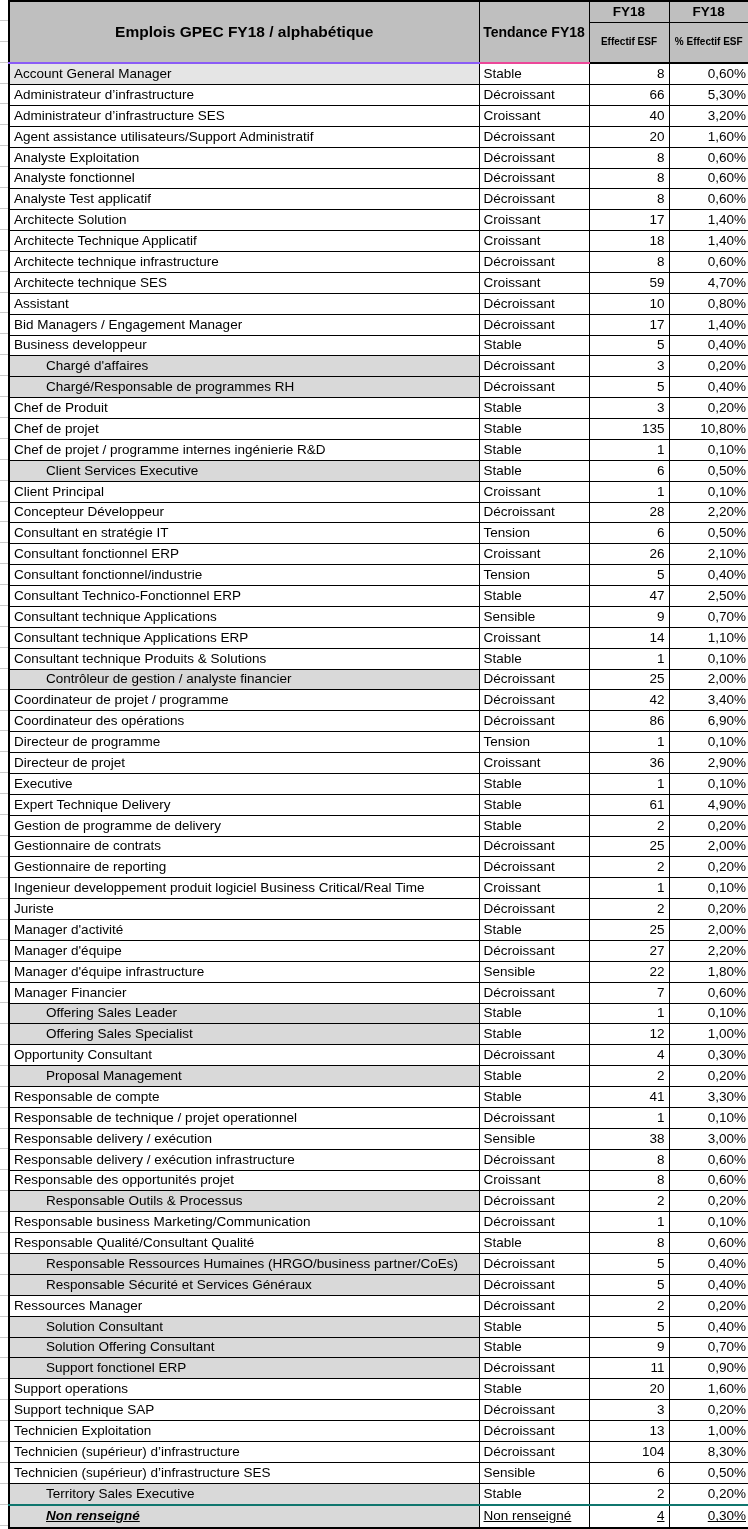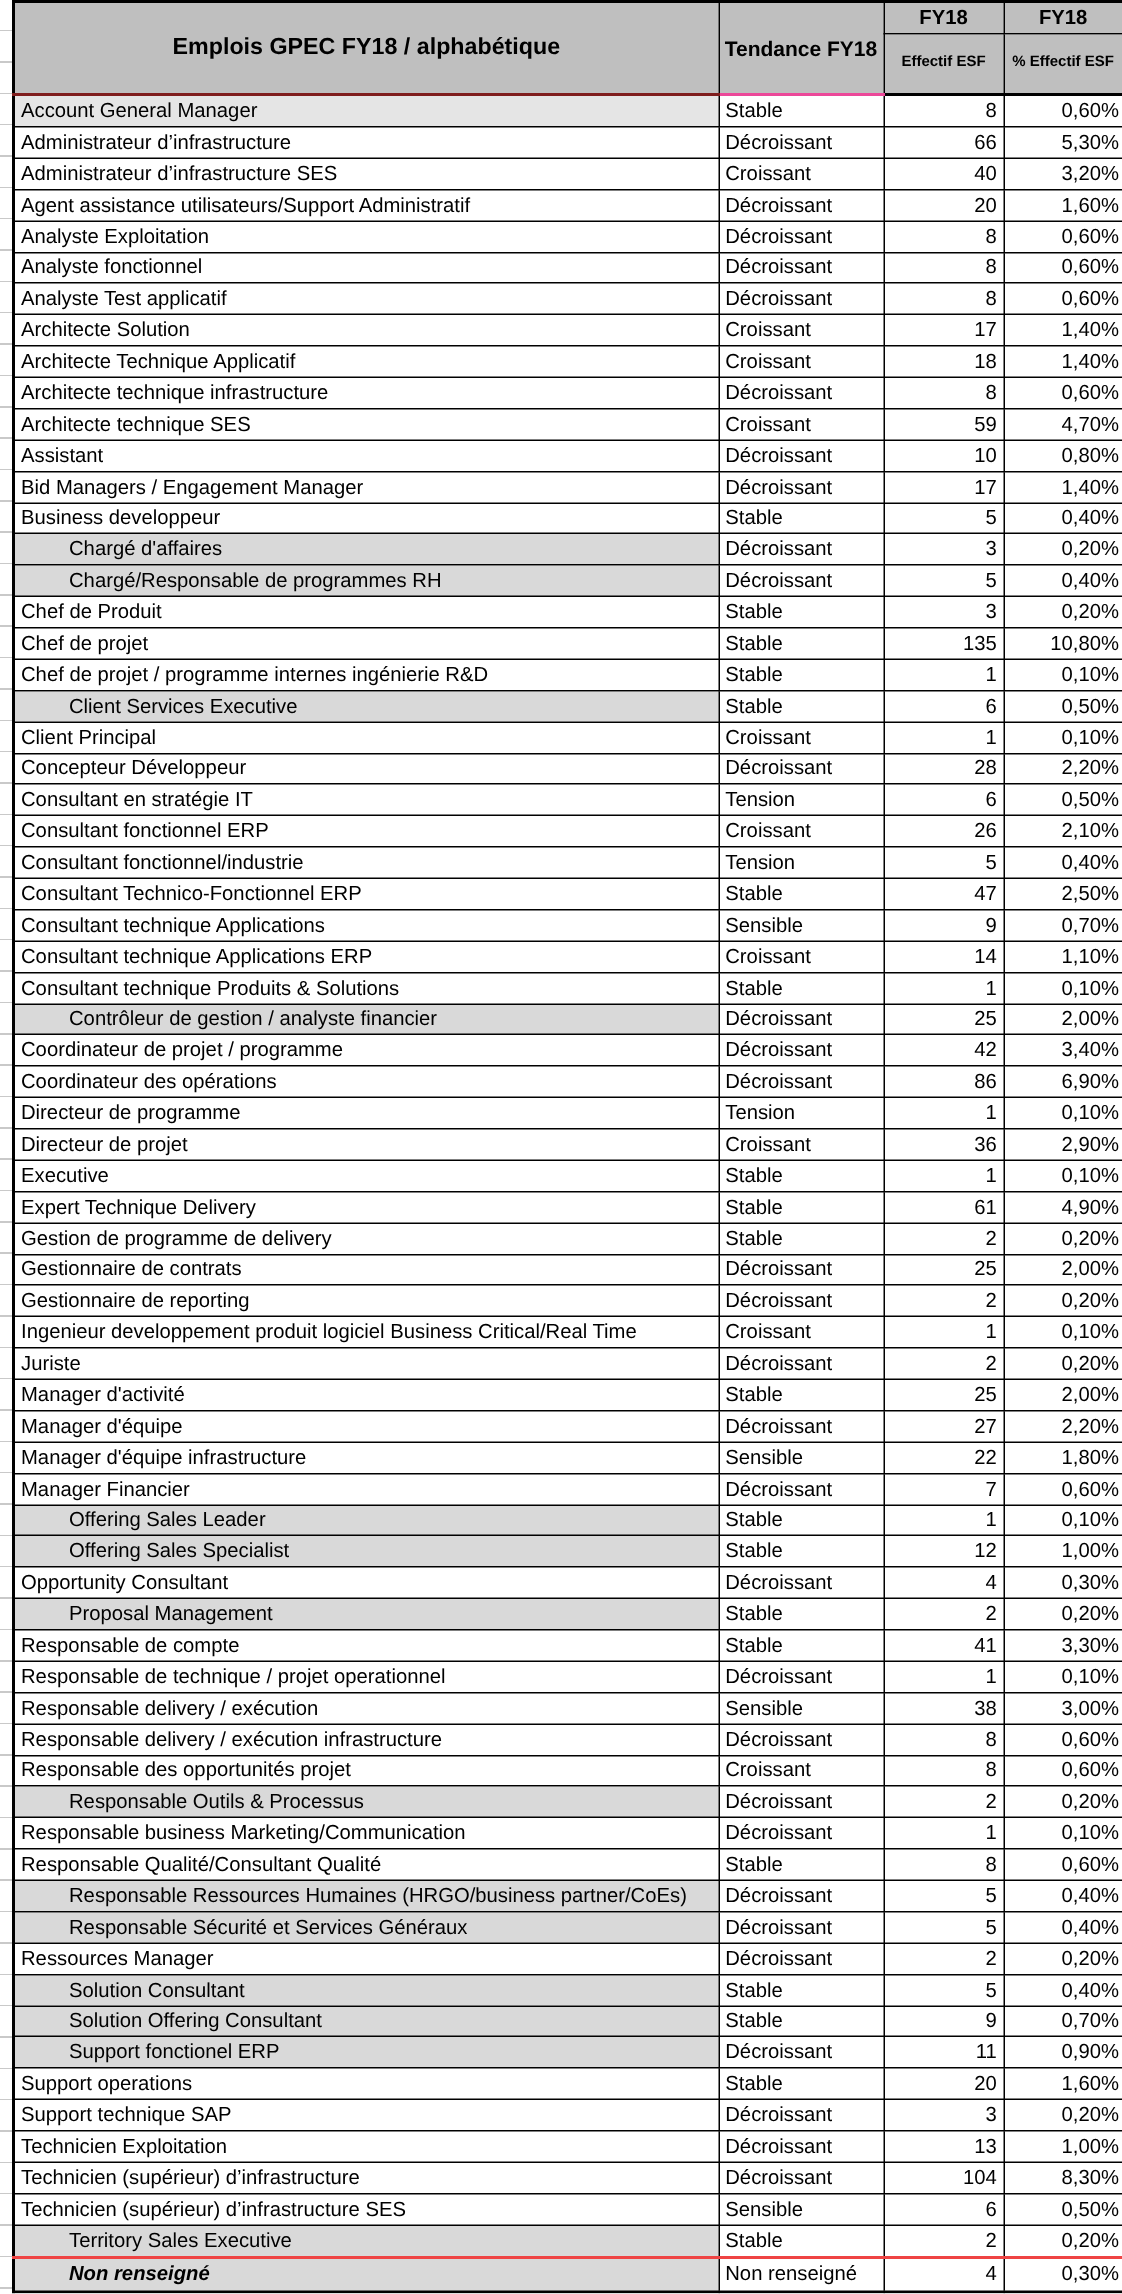--- a/index.html
+++ b/index.html
@@ -50,21 +50,21 @@
     font-weight: bold;
     color: #000000;
     margin-top: 32px;
   }
   tr.hrow1 { height: 21px; }
   tr.hrow2 { height: 41px; }
   .h-title {
     font-size: 15.5px;
     text-align: center;
     vertical-align: middle;
-    border-bottom: 2px solid #7f1d1d;
+    border-bottom: 2px solid #8b5cf6;
   }
   .h-trend {
     font-size: 14px;
     text-align: center;
     vertical-align: middle;
     border-bottom: 2px solid #ec4899;
   }
   .h-fy18 {
     font-size: 13.5px;
     text-align: center;
@@ -81,21 +81,21 @@
     font-size: 13.5px;
     vertical-align: middle;
     background: #ffffff;
   }
   td.c-job   { text-align: left;  padding-left: 4px;  padding-right: 2px; }
   td.c-trend { text-align: left;  padding-left: 4px; }
   td.c-count { text-align: right; padding-right: 4px; }
   td.c-pct   { text-align: right; padding-right: 2px; }
   td.c-job.shaded        { background: #d9d9d9; padding-left: 36px; }
   td.c-job.light-shaded  { background: #e5e5e5; }
-  tr.last-row td { border-top: 2px solid #ef4444; }
+  tr.last-row td { border-top: 2px solid #0f766e; text-decoration: underline; }
   tr.last-row td.c-job { font-weight: bold; font-style: italic; }
 </style>
 </head>
 <body>
 
 <div class="screen">
   <div class="gutter"></div>
   <div class="table-wrap">
     <table class="gpec">
       <colgroup>

